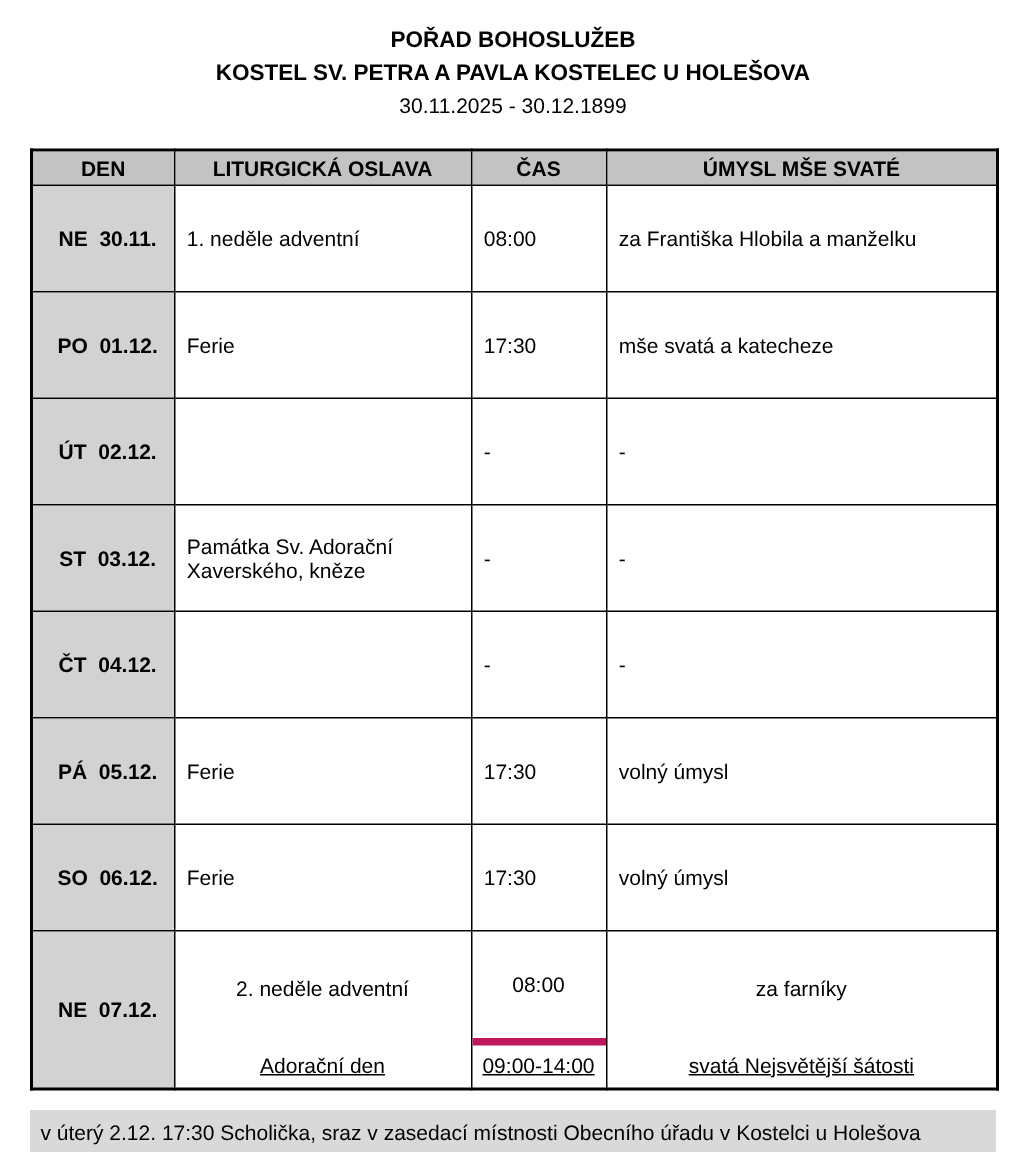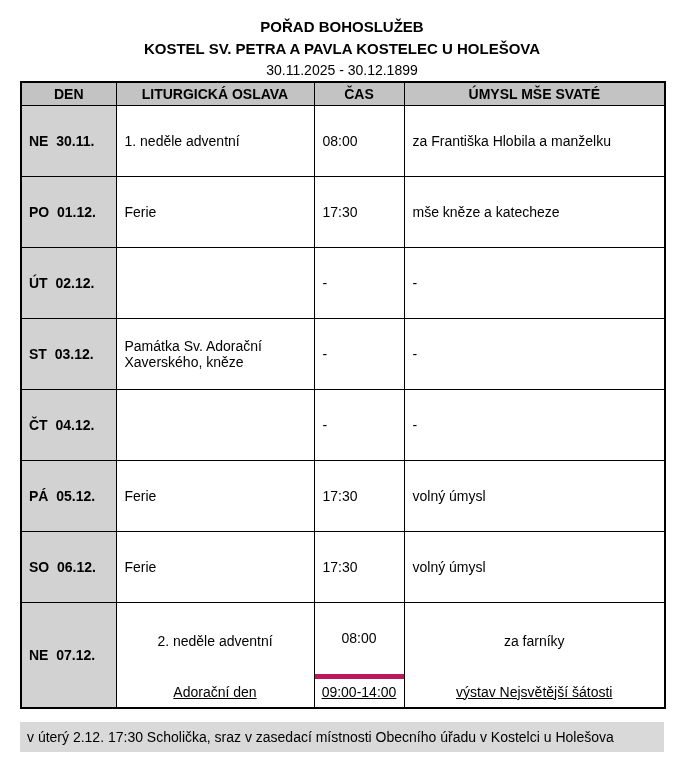--- a/index.html
+++ b/index.html
@@ -11,20 +11,21 @@
   }
   .page {
     width: 684px;
     height: 768px;
     box-sizing: border-box;
     padding: 16px 20px 0 20px;
     background: #ffffff;
   }
   .titles {
     text-align: center;
+    margin-bottom: 18px;
   }
   .title-line1, .title-line2 {
     font-size: 15px;
     font-weight: bold;
     line-height: 1.45;
   }
   .title-line3 {
     font-size: 14px;
     font-weight: normal;
     line-height: 1.5;
@@ -44,21 +45,21 @@
   table.schedule th {
     background: #c3c3c3;
     height: 20px;
     font-weight: bold;
     text-align: center;
     padding: 1px 2px;
   }
   td.den {
     background: #d2d2d2;
     font-weight: bold;
-    text-align: left;
+    text-align: center;
     padding-left: 7px;
     white-space: pre;
     vertical-align: middle;
   }
   td.mid {
     vertical-align: middle;
     padding: 2px 8px;
     background: #ffffff;
   }
   tr.data td {
@@ -137,21 +138,21 @@
       <tr class="data">
         <td class="den">NE  30.11.</td>
         <td class="mid">1. neděle adventní</td>
         <td class="mid">08:00</td>
         <td class="mid">za Františka Hlobila a manželku</td>
       </tr>
       <tr class="data">
         <td class="den">PO  01.12.</td>
         <td class="mid">Ferie</td>
         <td class="mid">17:30</td>
-        <td class="mid">mše kněze a katecheze</td>
+        <td class="mid">mše svatá a katecheze</td>
       </tr>
       <tr class="data">
         <td class="den">ÚT  02.12.</td>
         <td class="mid"></td>
         <td class="mid">-</td>
         <td class="mid">-</td>
       </tr>
       <tr class="data">
         <td class="den">ST  03.12.</td>
         <td class="mid">Památka Sv. Adorační Xaverského, kněze</td>
@@ -186,21 +187,21 @@
         </td>
         <td class="split">
           <div class="cellwrap">
             <div class="top">08:00</div>
             <div class="bot line">09:00-14:00</div>
           </div>
         </td>
         <td class="split">
           <div class="cellwrap">
             <div class="top">za farníky</div>
-            <div class="bot">výstav Nejsvětější šátosti</div>
+            <div class="bot">svatá Nejsvětější šátosti</div>
           </div>
         </td>
       </tr>
     </tbody>
   </table>
 
   <div class="note">v úterý 2.12. 17:30 Scholička, sraz v zasedací místnosti Obecního úřadu v Kostelci u Holešova</div>
 
 </div>
 

